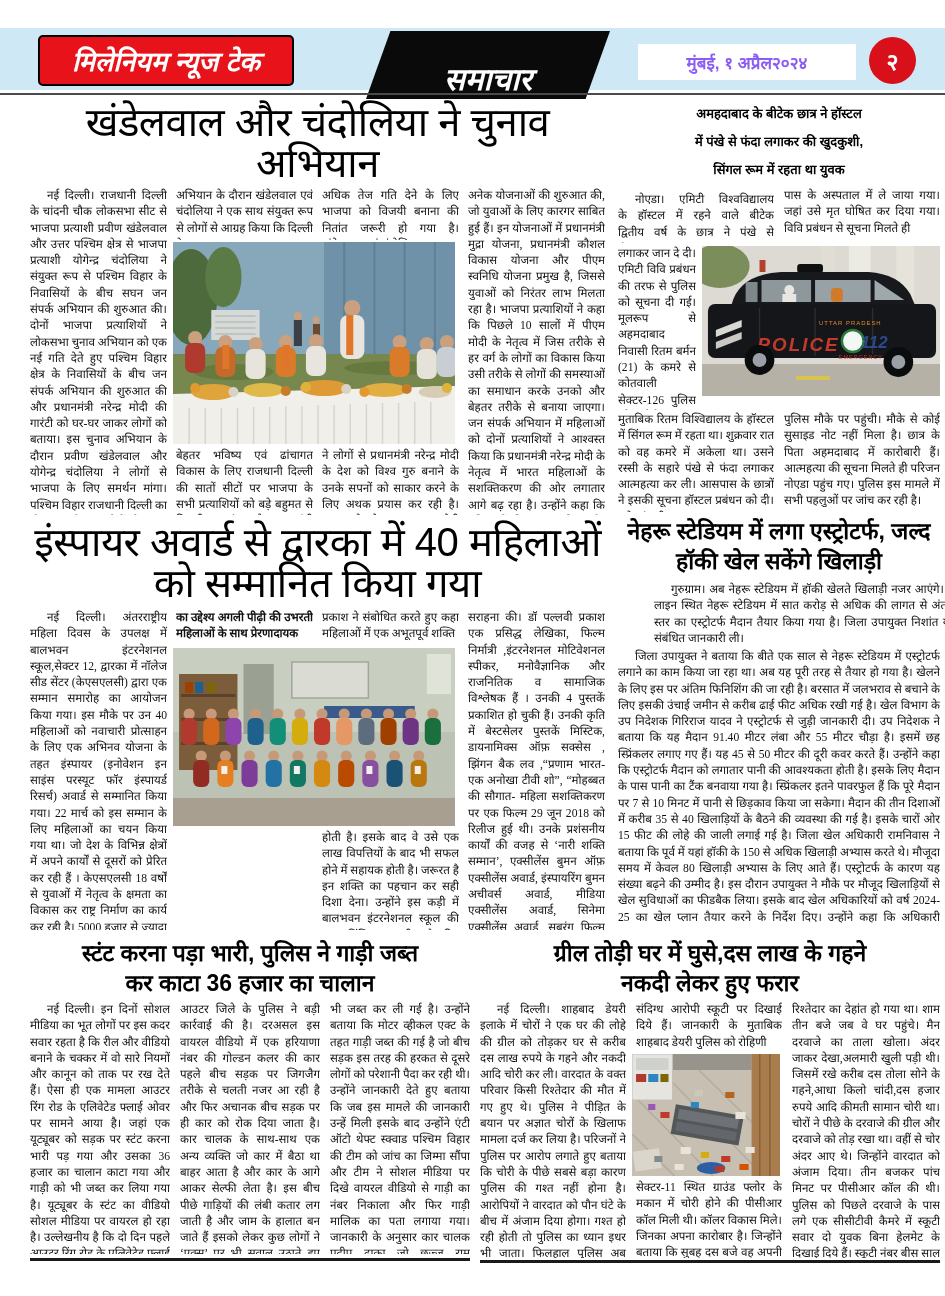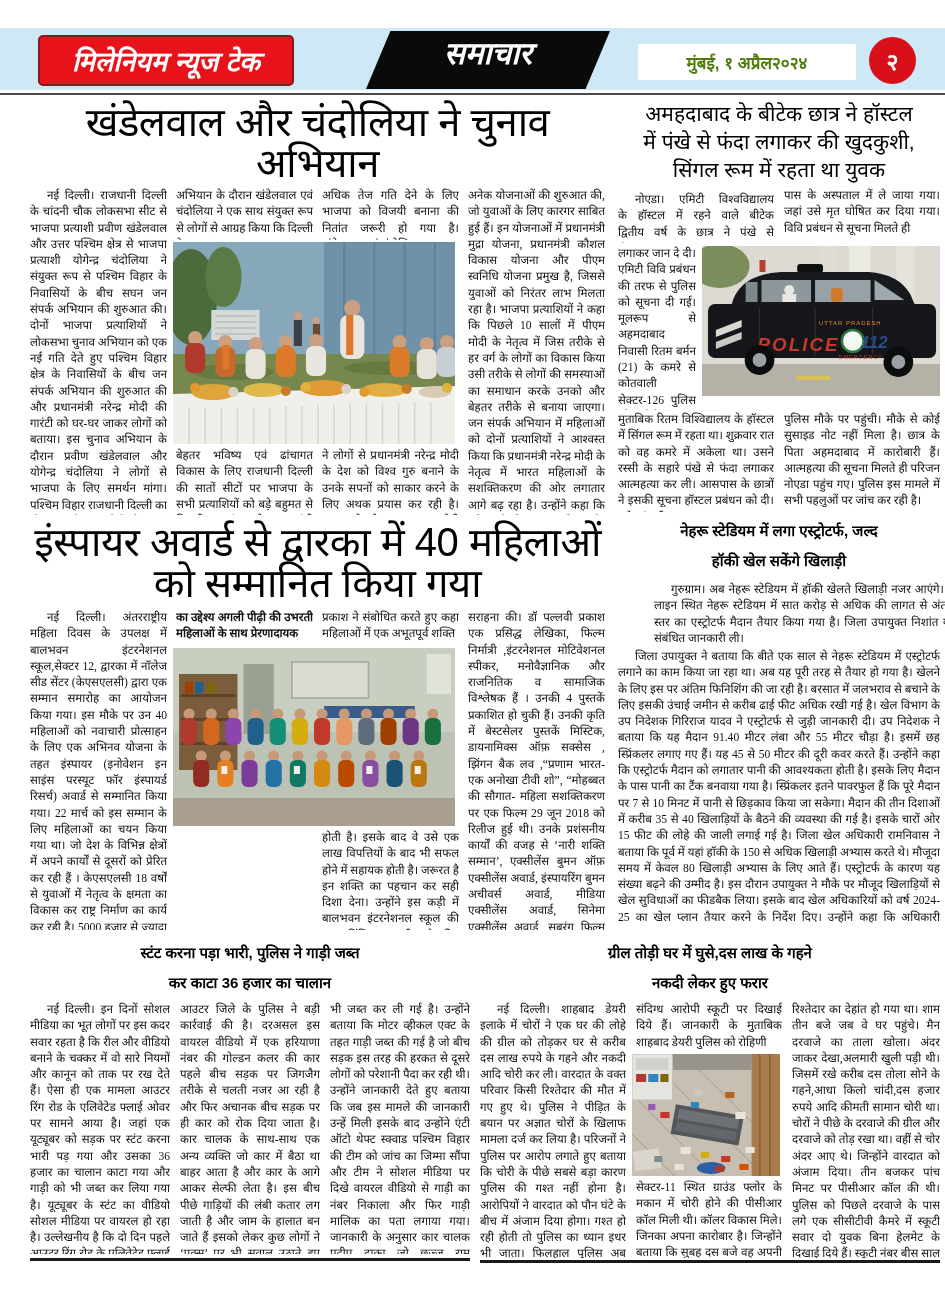--- a/index.html
+++ b/index.html
@@ -1,37 +1,37 @@
 <!DOCTYPE html>
 <html><head>
 <meta charset="utf-8">
 <style>
   html,body{margin:0;padding:0;background:#e8e8e8;}
   .page{position:relative;width:945px;height:1296px;background:#ffffff;overflow:hidden;
         font-family:"Liberation Serif",serif;color:#101010;}
   .abs{position:absolute;}
   
   .strip{left:0;top:28px;width:945px;height:62px;background:#cfe8f5;}
-  .brandbox{left:38px;top:35px;width:252px;height:47px;background:#e8121b;border:2px solid #7f1d1d;
+  .brandbox{left:38px;top:35px;width:252px;height:47px;background:#e8121b;border:2px solid #000000;
             border-radius:5px;display:flex;align-items:center;justify-content:center;}
   .brandbox span{color:#fff;font-family:"Liberation Sans",sans-serif;font-weight:700;font-style:italic;font-size:27px;}
-  .sectionpara{left:366px;top:31px;width:244px;height:58px;background:#0a0a0a;
-               clip-path:polygon(10% 0,100% 0,90% 100%,0 100%);display:flex;align-items:flex-start;justify-content:center;}
+  .sectionpara{left:366px;top:31px;width:244px;height:68px;background:#0a0a0a;
+               clip-path:polygon(10% 0,100% 0,90% 100%,0 100%);display:flex;align-items:flex-end;justify-content:center;}
   .sectionpara span{color:#fff;font-family:"Liberation Sans",sans-serif;font-weight:700;font-style:italic;font-size:31px;}
   .datebox{left:638px;top:44px;width:218px;height:36px;background:#fff;display:flex;align-items:center;justify-content:center;}
-  .datebox span{font-family:"Liberation Sans",sans-serif;font-weight:700;font-size:17px;color:#4d7c0f;}
+  .datebox span{font-family:"Liberation Sans",sans-serif;font-weight:700;font-size:17px;color:#8b5cf6;}
   .pagecirc{left:869px;top:37px;width:47px;height:47px;background:#d8101a;border-radius:50%;
             display:flex;align-items:center;justify-content:center;}
   .pagecirc span{color:#fff;font-family:"Liberation Sans",sans-serif;font-weight:700;font-size:23px;}
   .mastrule{left:0;top:93px;width:945px;height:2px;background:#4a4a4a;}
   
   .hl{font-family:"Liberation Sans",sans-serif;text-align:center;color:#000;}
   .hl-big{font-weight:500;font-size:40px;line-height:41px;letter-spacing:-0.5px;}
-  .hl-med{font-weight:400;font-size:21px;line-height:28px;}
-  .hl-med2{font-weight:700;font-size:15px;line-height:30px;}
+  .hl-med{font-weight:700;font-size:13px;line-height:28px;}
+  .hl-med2{font-weight:700;font-size:23px;line-height:30px;}
   
   .bt{font-size:11.6px;line-height:16.3px;text-align:justify;overflow:hidden;}
   .ind{text-indent:17px;}
   .photo{overflow:hidden;background:#3b82f6;}
   .photo svg{display:block;width:100%;height:100%;}
   .rule{background:#1a1a1a;}
 </style>
 </head>
 <body>
 

